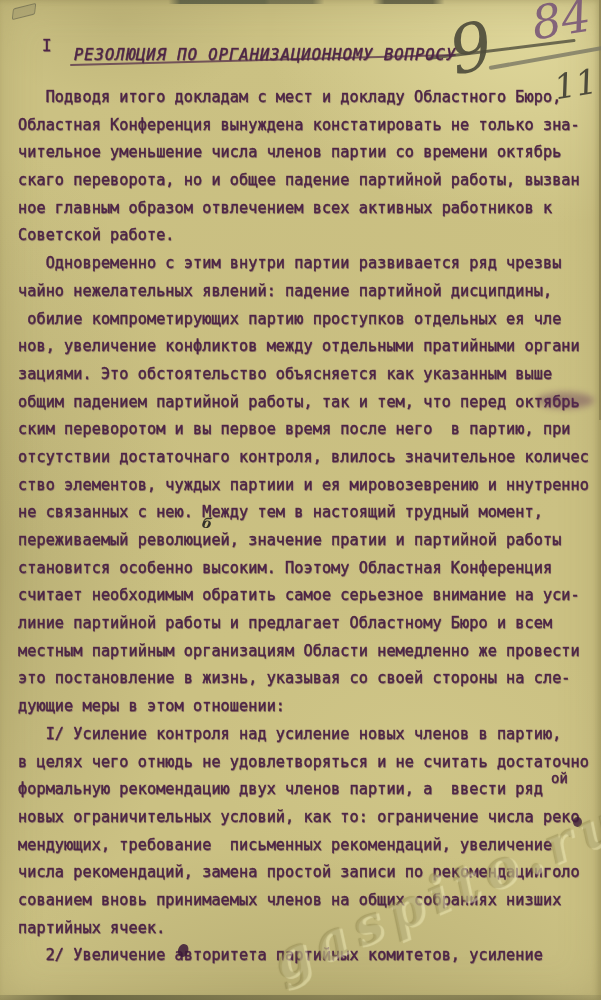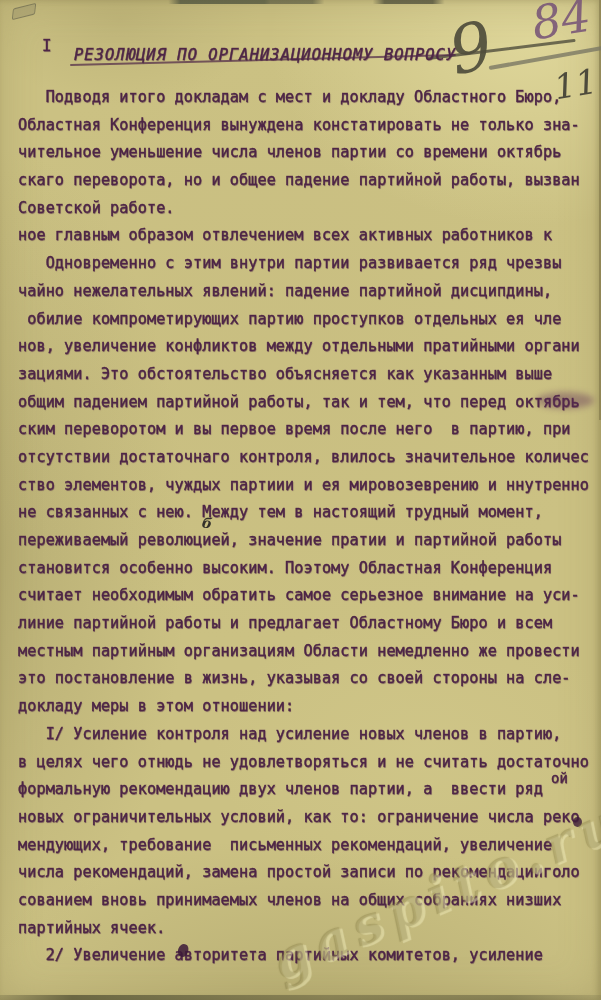--- a/index.html
+++ b/index.html
@@ -109,39 +109,39 @@
   <div class="ink section-numeral">I</div>
   <div class="ink doc-title">РЕЗОЛЮЦИЯ ПО ОРГАНИЗАЦИОННОМУ ВОПРОСУ</div>
   <div class="title-strike"></div>
 
   <div class="ink body-text">
 
   <div class="line">   Подводя итого докладам с мест и докладу Областного Бюро,</div>
       <div class="line">Областная Конференция вынуждена констатировать не только зна-</div>
       <div class="line">чительное уменьшение числа членов партии со времени октябрь</div>
       <div class="line">скаго переворота, но и общее падение партийной работы, вызван</div>
+      <div class="line">ное главным образом отвлечением всех активных работников к</div>
       <div class="line">Советской работе.</div>
-      <div class="line">ное главным образом отвлечением всех активных работников к</div>
       <div class="line">   Одновременно с этим внутри партии развивается ряд чрезвы</div>
       <div class="line">чайно нежелательных явлений: падение партийной дисципдины,</div>
       <div class="line"> обилие компрометирующих партию проступков отдельных ея чле</div>
       <div class="line">нов, увеличение конфликтов между отдельными пратийными органи</div>
       <div class="line">зациями. Это обстоятельство объясняется как указанным выше</div>
       <div class="line">общим падением партийной работы, так и тем, что перед октябрь</div>
       <div class="line">ским переворотом и вы первое время после него  в партию, при</div>
       <div class="line">отсутствии достаточнаго контроля, влилось значительное количес</div>
       <div class="line">ство элементов, чуждых партиии и ея мировозеврению и ннутренно</div>
       <div class="line">не связанных с нею. Между тем в настоящий трудный момент,</div>
       <div class="line">переживаемый революцией, значение пратии и партийной работы</div>
       <div class="line">становится особенно высоким. Поэтому Областная Конференция</div>
       <div class="line">считает необходимым обратить самое серьезное внимание на уси-</div>
       <div class="line">линие партийной работы и предлагает Областному Бюро и всем</div>
       <div class="line">местным партийным организациям Области немедленно же провести</div>
       <div class="line">это постановление в жизнь, указывая со своей стороны на сле-</div>
-      <div class="line">докладу меры в этом отношении:</div>
+      <div class="line">дующие меры в этом отношении:</div>
       <div class="line">   I/ Усиление контроля над усиление новых членов в партию,</div>
       <div class="line">в целях чего отнюдь не удовлетворяться и не считать достаточно</div>
       <div class="line">формальную рекомендацию двух членов партии, а  ввести ряд</div>
       <div class="line">новых ограничительных условий, как то: ограничение числа реко</div>
       <div class="line">мендующих, требование  письменных рекомендаций, увеличение</div>
       <div class="line">числа рекомендаций, замена простой записи по рекомендацииголо</div>
       <div class="line">сованием вновь принимаемых членов на общих собраниях низших</div>
       <div class="line">партийных ячеек.</div>
       <div class="line">   2/ Увеличение авторитета партийных комитетов, усиление</div>
     </div>

